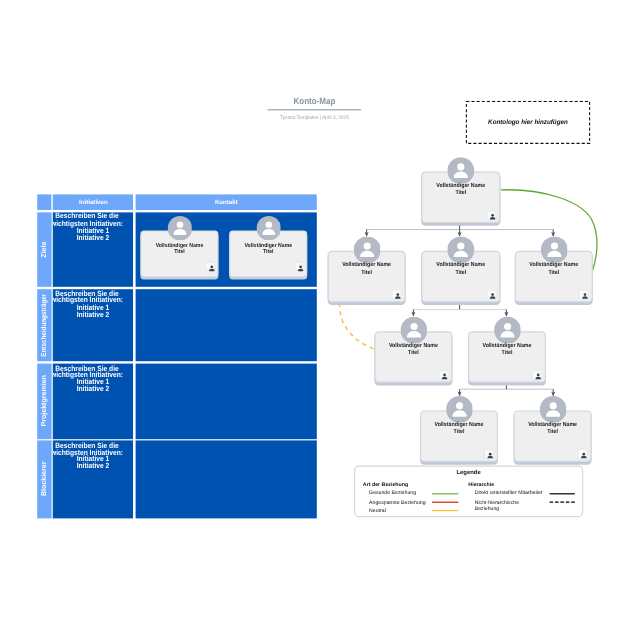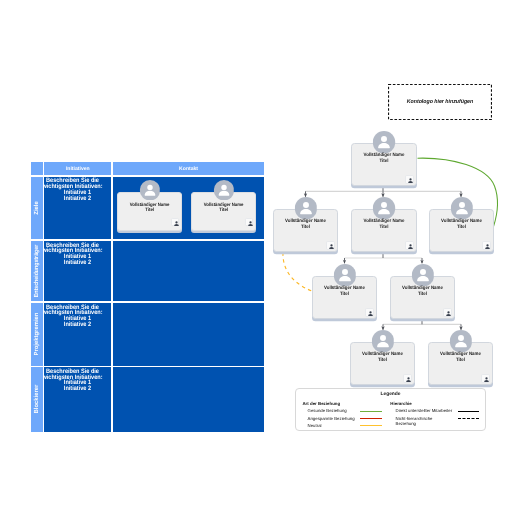--- a/index.html
+++ b/index.html
@@ -58,20 +58,25 @@
   .lg-head{position:absolute;font-size:4.4px;font-weight:700;color:#111;white-space:nowrap;}
   #lg-head-l{left:6.4px;top:12.2px;}
   #lg-head-r{left:94.3px;top:12.2px;}
   .lg-lbl{position:absolute;font-size:4.32px;color:#111;line-height:4.6px;white-space:nowrap;}
   .lg-sw{position:absolute;height:0;border-top-style:solid;}
 </style>
 </head>
 <body>
 
 <div id="page">
+  <div id="header">
+    <div id="doc-title">Konto-Map</div>
+    <div id="title-rule"></div>
+    <div id="doc-sub">Tycoon Templates   |   April 3, 2025</div>
+  </div>
 
   <div id="logo-box">
     <svg width="104" height="36" viewBox="0 0 104 36">
       <rect x="0.55" y="0.55" width="102.9" height="34.9" fill="none" stroke="#111111" stroke-width="1.1" stroke-dasharray="2.6 1.7"></rect>
     </svg>
     <div id="logo-text">Kontologo hier hinzufügen</div>
   </div>
 
   <div id="tbl">
       <div class="trow">

